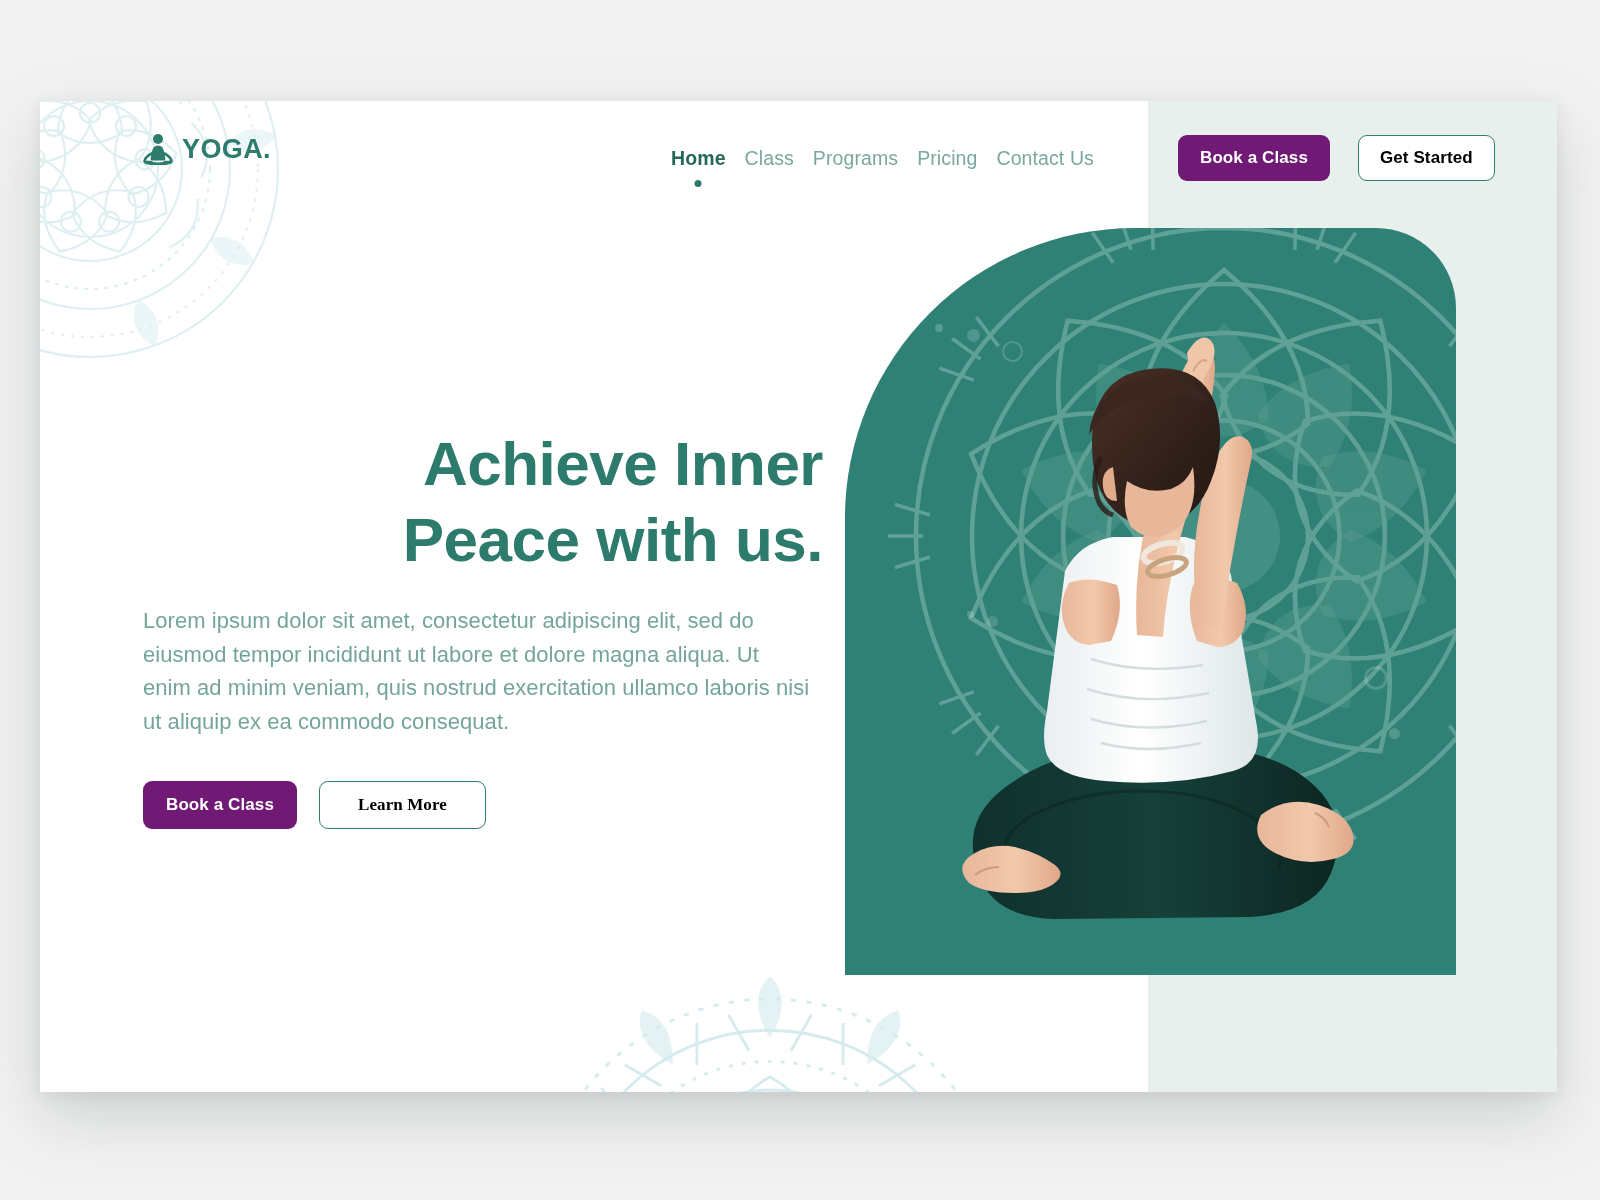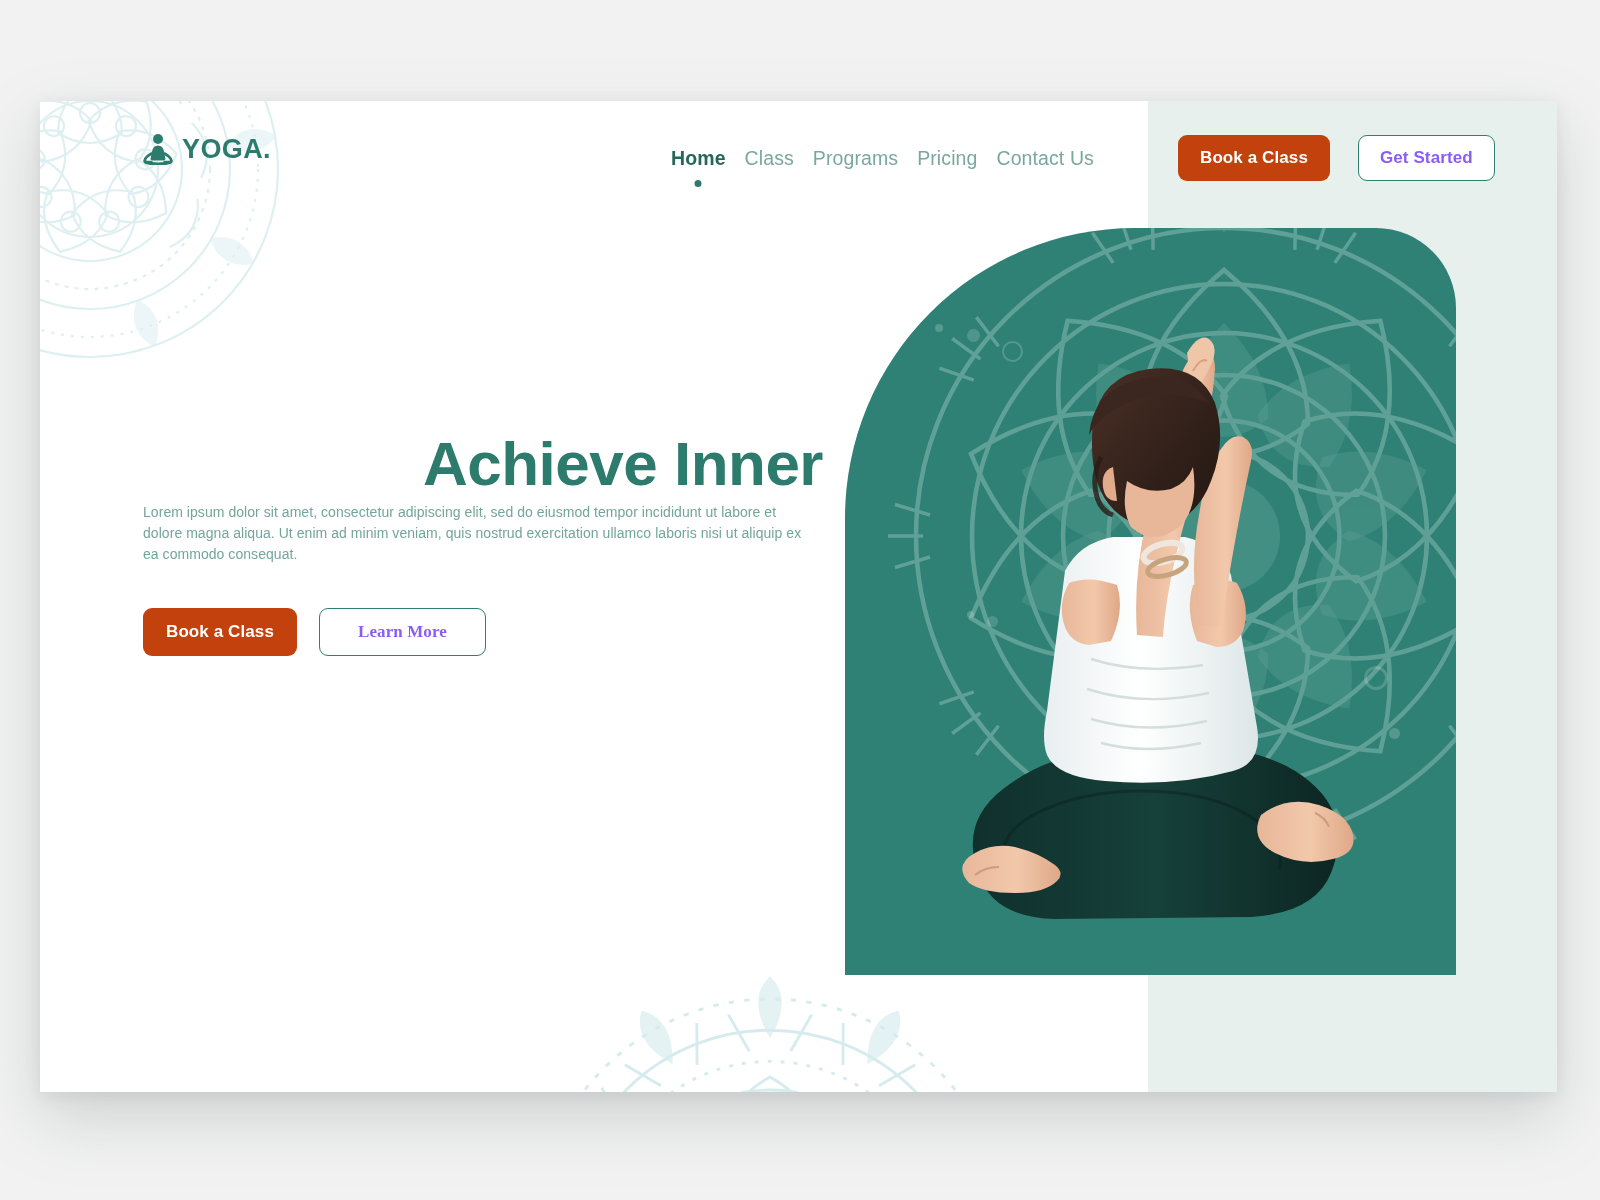--- a/index.html
+++ b/index.html
@@ -131,29 +131,29 @@
   }
   .btn {
     font-size: 17px;
     font-family: "Liberation Sans", sans-serif;
     cursor: pointer;
     white-space: nowrap;
     border: none;
     letter-spacing: .1px;
   }
   .btn-solid {
-    background: #c2410c;
+    background: #701a75;
     color: #ffffff;
     font-weight: 700;
     border-radius: 9px;
     padding: 13px 22px;
   }
   .btn-outline {
     background: #ffffff;
-    color: #8b5cf6;
+    color: #000000;
     font-weight: 700;
     border: 1.6px solid #2f7f70;
     border-radius: 9px;
     padding: 12px 21px;
     text-align: right;
   }
 
   
   #hero-copy {
     position: absolute;
@@ -165,22 +165,23 @@
   #headline {
     font-size: 62px;
     line-height: 1.22;
     font-weight: 700;
     color: #2d7b6c;
     letter-spacing: -.5px;
     font-family: "Liberation Sans", sans-serif;
     text-align: right;
   }
   #hero-paragraph {
+    margin-top: 27px;
     width: 668px;
-    font-size: 14px;
+    font-size: 22px;
     line-height: 1.52;
     color: #74a59b;
     letter-spacing: .05px;
   }
   #hero-actions {
     margin-top: 43px;
     display: flex;
     align-items: center;
     gap: 22px;
   }
@@ -356,20 +357,21 @@
         <g>
           <path d="M40 150 q60 -70 120 0" stroke-dasharray="3 5"></path>
           <path d="M22 150 q78 -92 156 0"></path>
         </g>
       </g>
     </svg>
 
     <div id="hero-copy">
       <h1 id="headline">
         <span>Achieve Inner</span><br>
+        <span>Peace with us.</span>
       </h1>
       <p id="hero-paragraph">Lorem ipsum dolor sit amet, consectetur adipiscing elit, sed do eiusmod tempor incididunt ut labore et dolore magna aliqua. Ut enim ad minim veniam, quis nostrud exercitation ullamco laboris nisi ut aliquip ex ea commodo consequat.</p>
       <div id="hero-actions">
         <button class="btn btn-solid">Book a Class</button>
         <button class="btn btn-outline">Learn More</button>
       </div>
     </div>
 
   </div>
 

